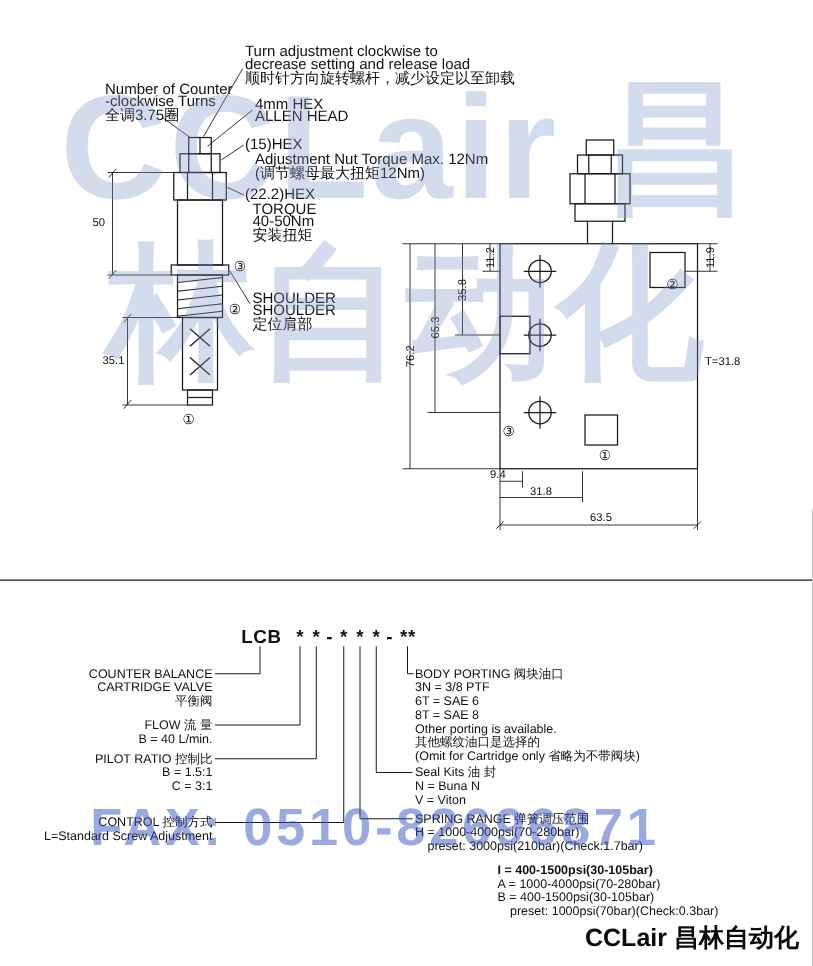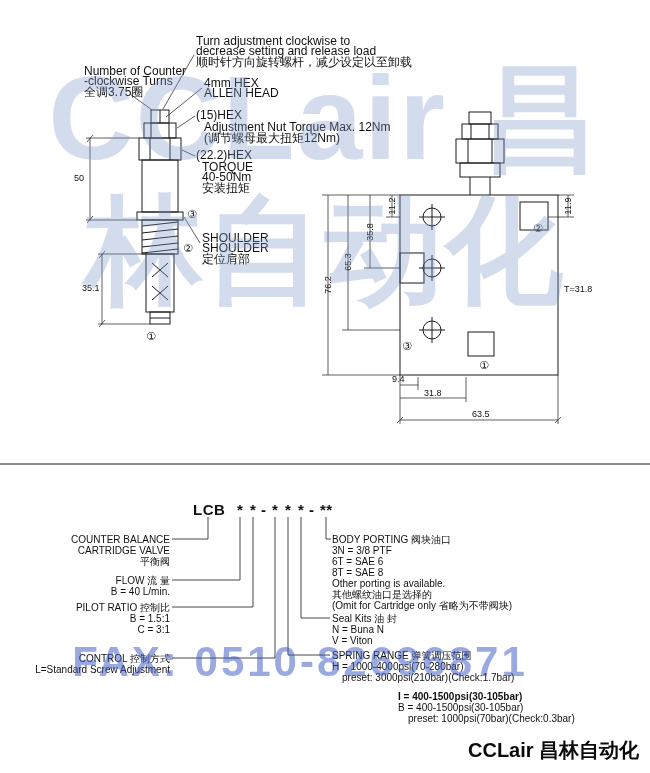--- a/index.html
+++ b/index.html
@@ -227,20 +227,21 @@
     <div class="ln">V = Viton</div>
   </div>
   <div class="abs rblock" style="top:650px;">
     <div class="ln">SPRING RANGE 弹簧调压范围</div>
     <div class="ln">H = 1000-4000psi(70-280bar)</div>
     <div class="ln indent">preset: 3000psi(210bar)(Check:1.7bar)</div>
   </div>
 
   <div class="abs" style="left:398px; top:691px; width:250px;">
     <div class="ln opt-b">I = 400-1500psi(30-105bar)</div>
+    <div class="ln">A = 1000-4000psi(70-280bar)</div>
     <div class="ln">B = 400-1500psi(30-105bar)</div>
     <div class="ln indent">preset: 1000psi(70bar)(Check:0.3bar)</div>
   </div>
 
   <div class="wm wm-brand">CCLair 昌林自动化</div>
   <div class="wm wm-fax">FAX: 0510-82696871</div>
 
   <div class="footer-brand">CCLair 昌林自动化</div>
 
 </div>

